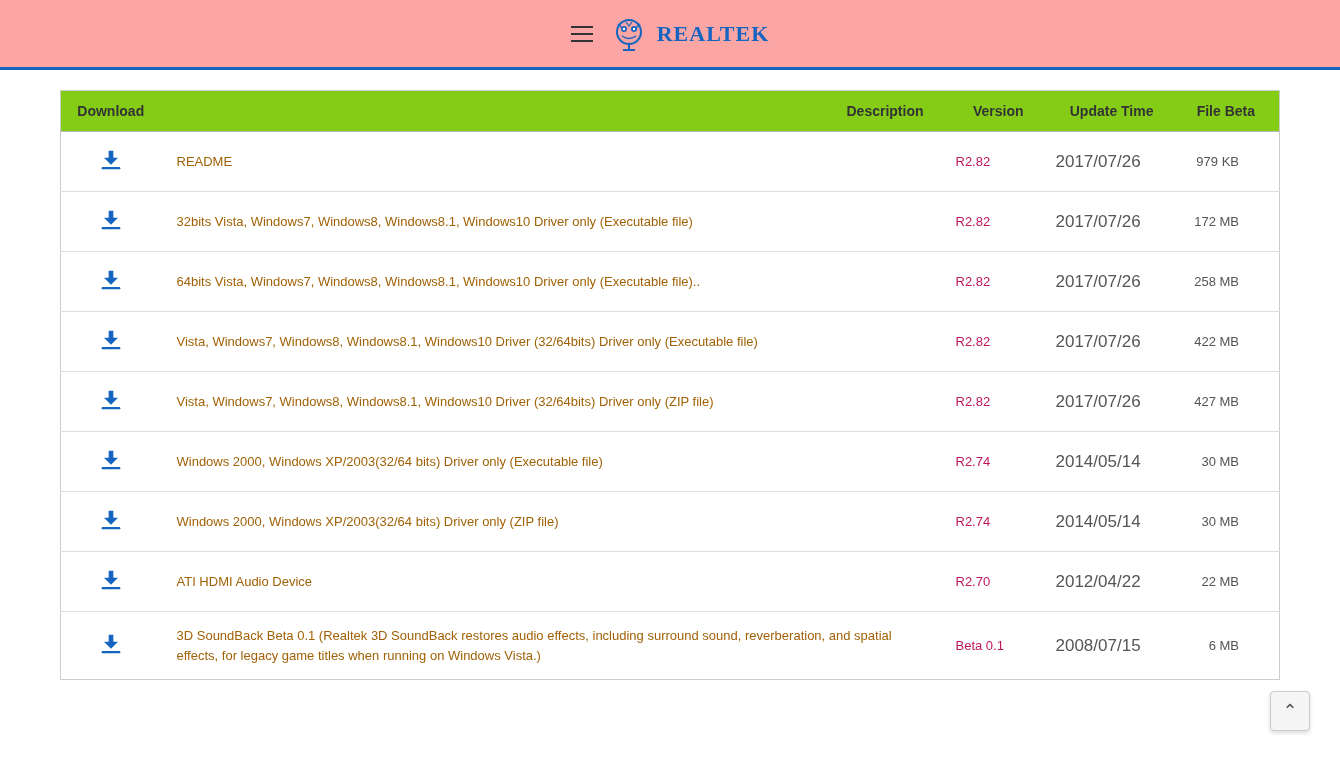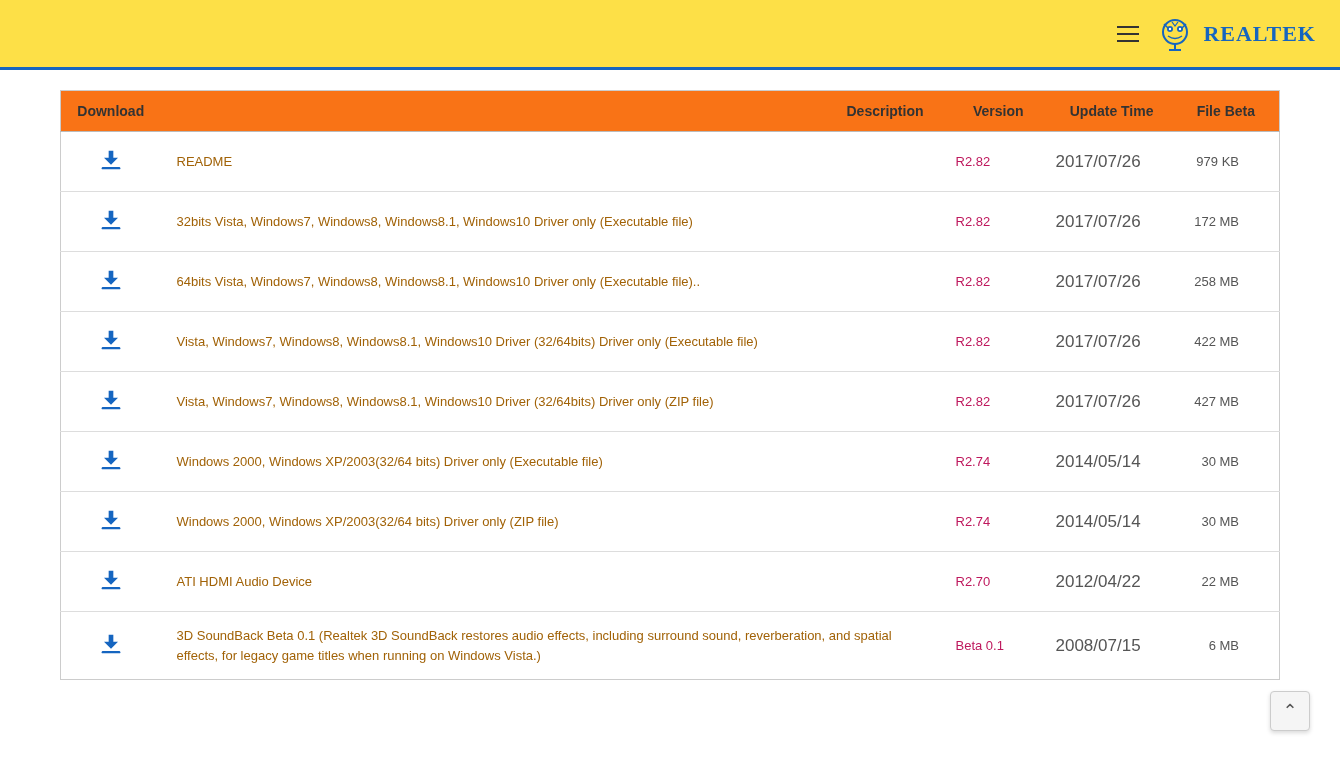--- a/index.html
+++ b/index.html
@@ -2,23 +2,23 @@
 <html><head>
   <meta charset="utf-8">
   <style>
     * { box-sizing: border-box; margin: 0; padding: 0; }
     body { font-family: Arial, sans-serif; font-size: 14px; background: #fff; color: #333; }
 
     
     .header {
       display: flex;
       align-items: center;
-      justify-content: flex-end;
+      justify-content: center;
       padding: 10px 24px;
-      background: #fde047;
+      background: #fca5a5;
       border-bottom: 3px solid #1565c0;
       height: 70px;
     }
     .header-left {
       display: flex;
       align-items: center;
       gap: 16px;
     }
     .hamburger {
       display: flex;
@@ -112,21 +112,21 @@
       color: #333;
     }
 
     
     .download-table {
       width: 100%;
       border-collapse: collapse;
       border: 1px solid #ccc;
     }
     .download-table thead tr {
-      background: #f97316;
+      background: #84cc16;
     }
     .download-table thead th {
       padding: 12px 16px;
       text-align: right;
       font-weight: bold;
       font-size: 14px;
       color: #333;
       border-bottom: 1px solid #bbb;
     }
     .download-table thead th.col-download { width: 100px; text-align: center; }

